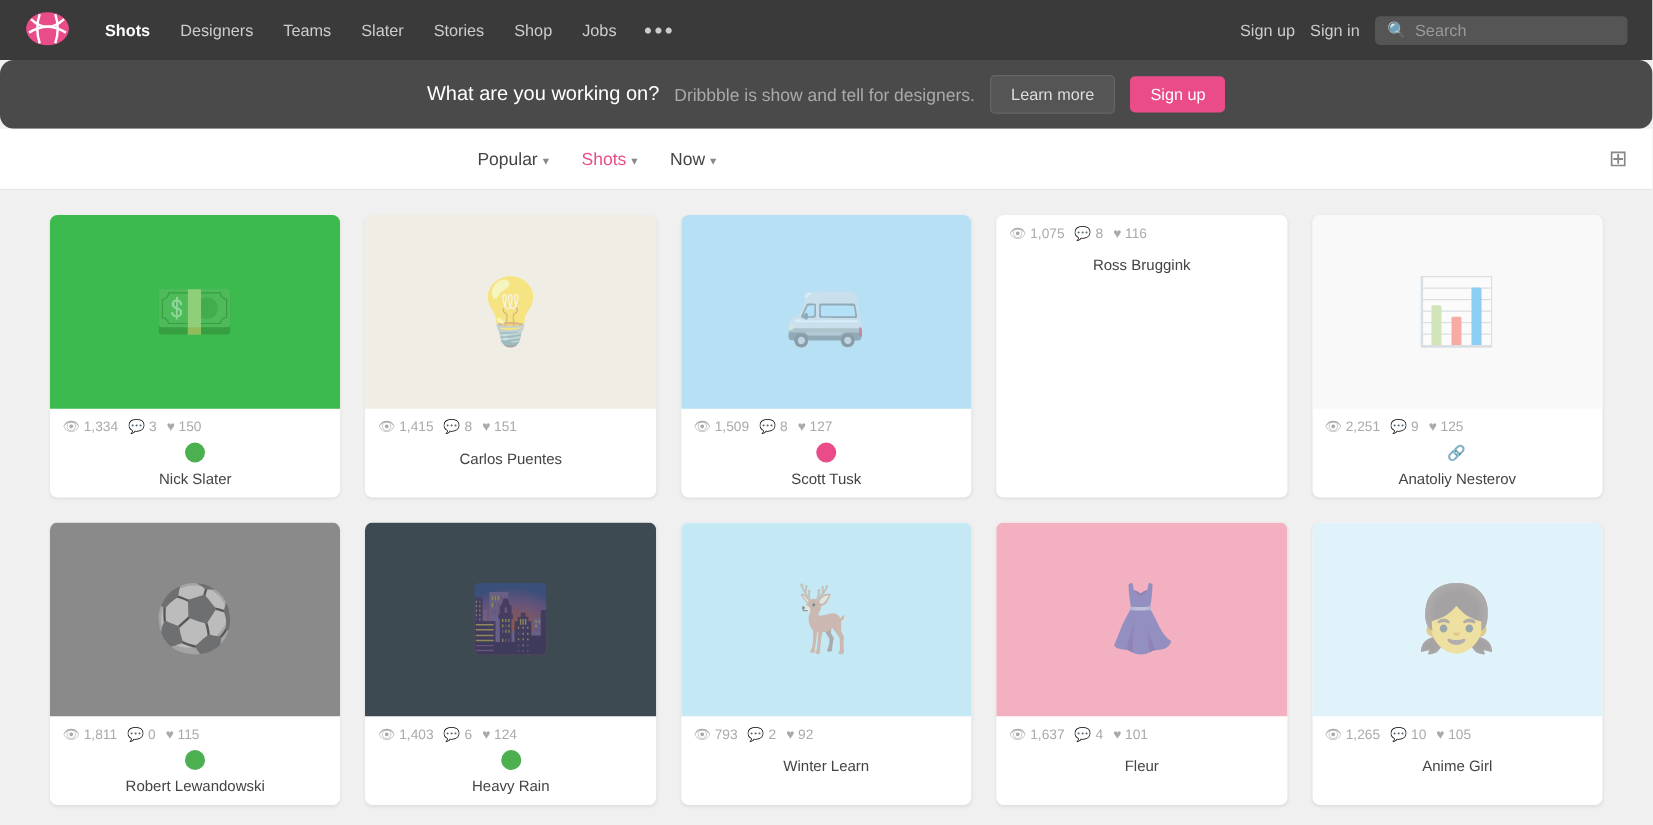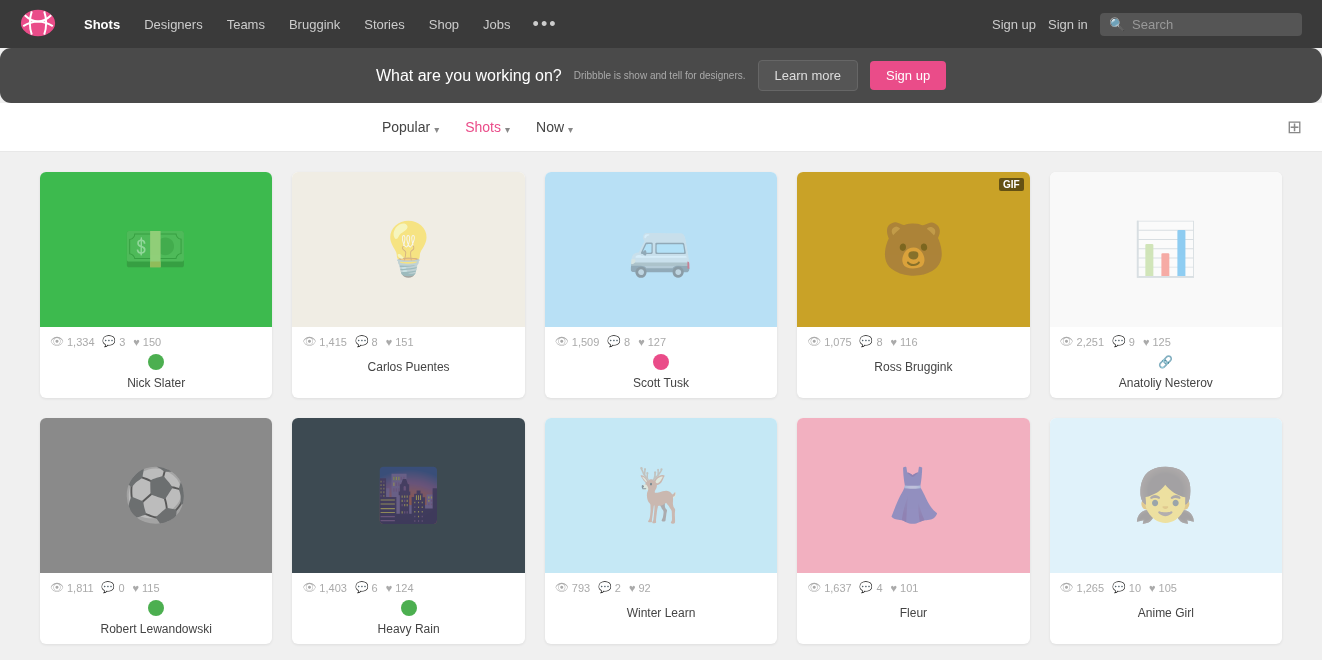--- a/index.html
+++ b/index.html
@@ -59,39 +59,39 @@
       <path d="M6 8 Q23 24 40 8" stroke="white" stroke-width="2.5" fill="none"></path>
       <path d="M4 22 Q23 10 42 22" stroke="white" stroke-width="2.5" fill="none"></path>
       <path d="M15 3 Q10 18 15 33" stroke="white" stroke-width="2.5" fill="none"></path>
       <path d="M31 3 Q36 18 31 33" stroke="white" stroke-width="2.5" fill="none"></path>
     </svg>
   </div>
   <div class="nav-links">
     <a class="nav-link active">Shots</a>
     <a class="nav-link">Designers</a>
     <a class="nav-link">Teams</a>
-    <a class="nav-link">Bruggink</a>
+    <a class="nav-link">Slater</a>
     <a class="nav-link">Stories</a>
     <a class="nav-link">Shop</a>
     <a class="nav-link">Jobs</a>
     <span class="nav-more">•••</span>
   </div>
   <div class="nav-right">
     <a class="nav-signup">Sign up</a>
     <a class="nav-signin">Sign in</a>
     <div class="search-box">
       <span class="search-icon-nav">🔍</span>
       <input type="text" placeholder="Search" style="">
     </div>
   </div>
 </nav>
 
 <div class="banner">
   <span style="color:#fff;font-size:16px;font-weight:500;">What are you working on?</span>
-  <span style="color:#aaa;font-size:10px;">Dribbble is show and tell for designers.</span>
+  <span style="color:#aaa;font-size:14px;">Dribbble is show and tell for designers.</span>
   <button class="btn-learn">Learn more</button>
   <button class="btn-signup-banner">Sign up</button>
 </div>
 
 <div class="filters">
   <div class="filters-center">
     <button class="filter-btn">
       <span>Popular</span>
       <span class="chevron">▾</span>
     </button>
@@ -180,24 +180,20 @@
           <span>127</span>
         </span>
       </div>
       <div class="shot-author">
         <span class="badge-pink"></span>
         <a class="author-name">Scott Tusk</a>
       </div>
     </div>
   </div>
     <div class="shot-card">
-    <div class="shot-thumb-inner" style="background:#c9a227;position:relative;">
-      <span class="gif-badge">GIF</span>
-      <div class="thumb-content" style="font-size:52px;opacity:0.85;">🐻</div>
-    </div>
     <div class="shot-meta">
       <div class="shot-stats">
         <span class="shot-stat">
           <span>👁</span>
           <span>1,075</span>
         </span>
         <span class="shot-stat">
           <span>💬</span>
           <span>8</span>
         </span>

